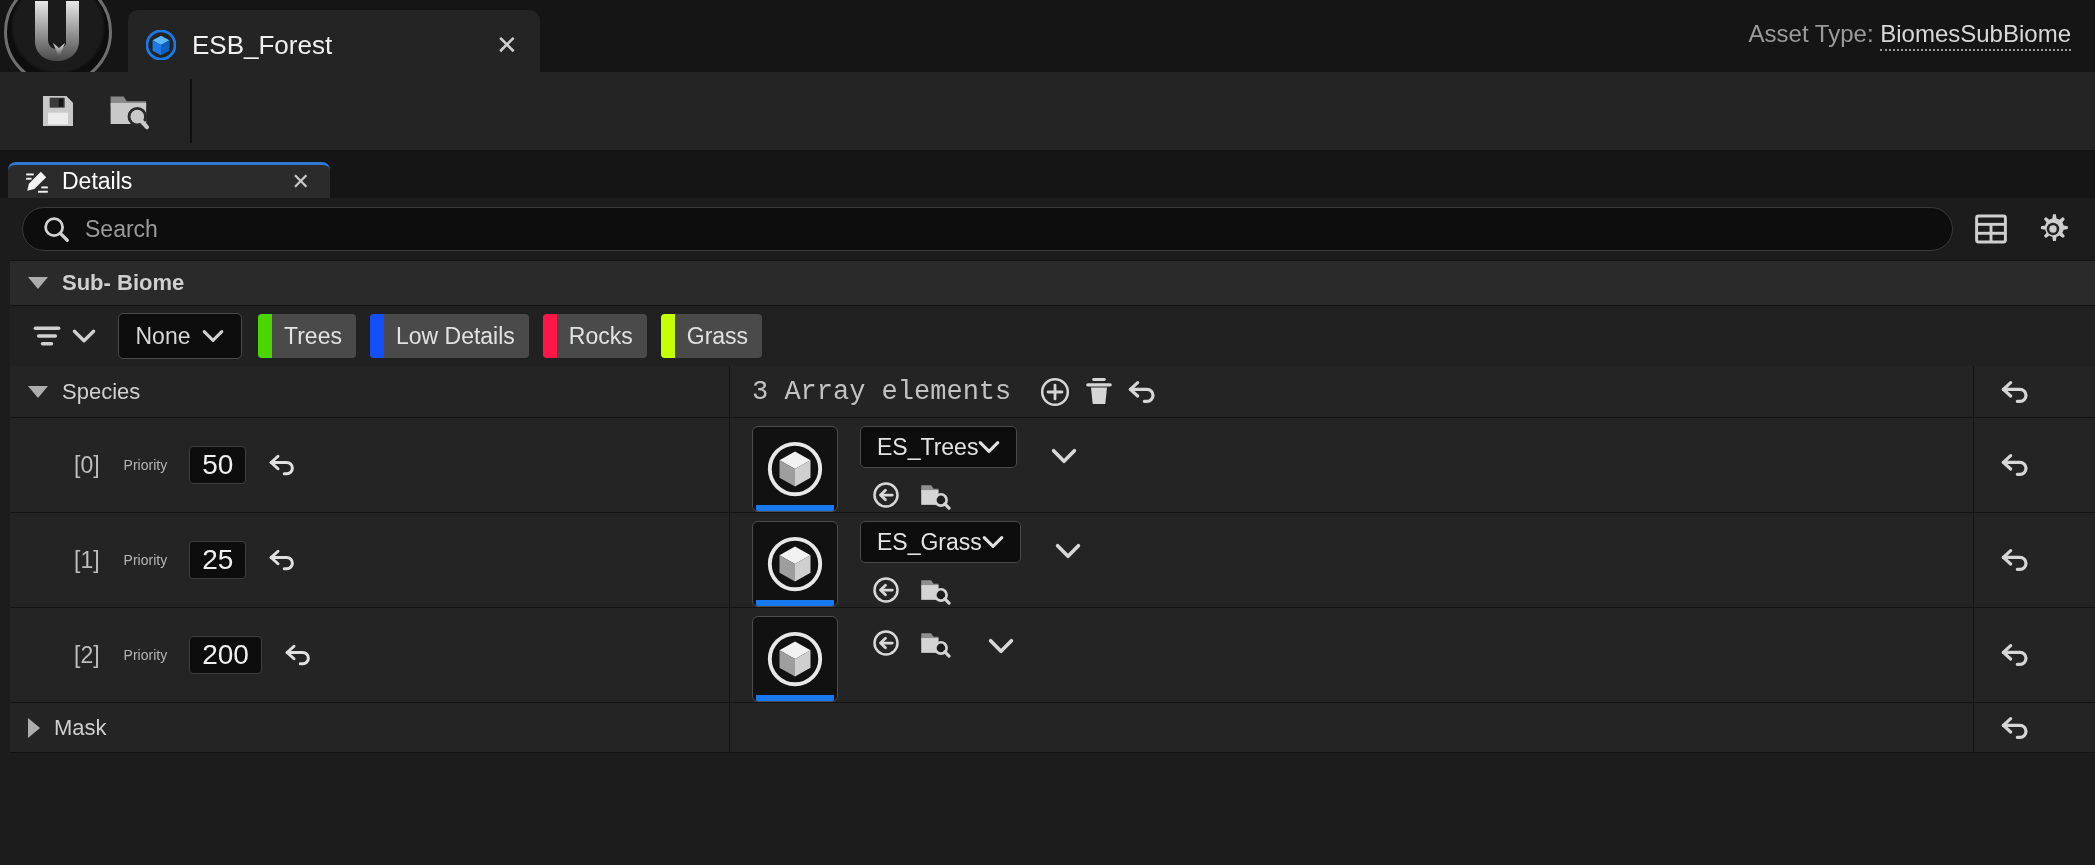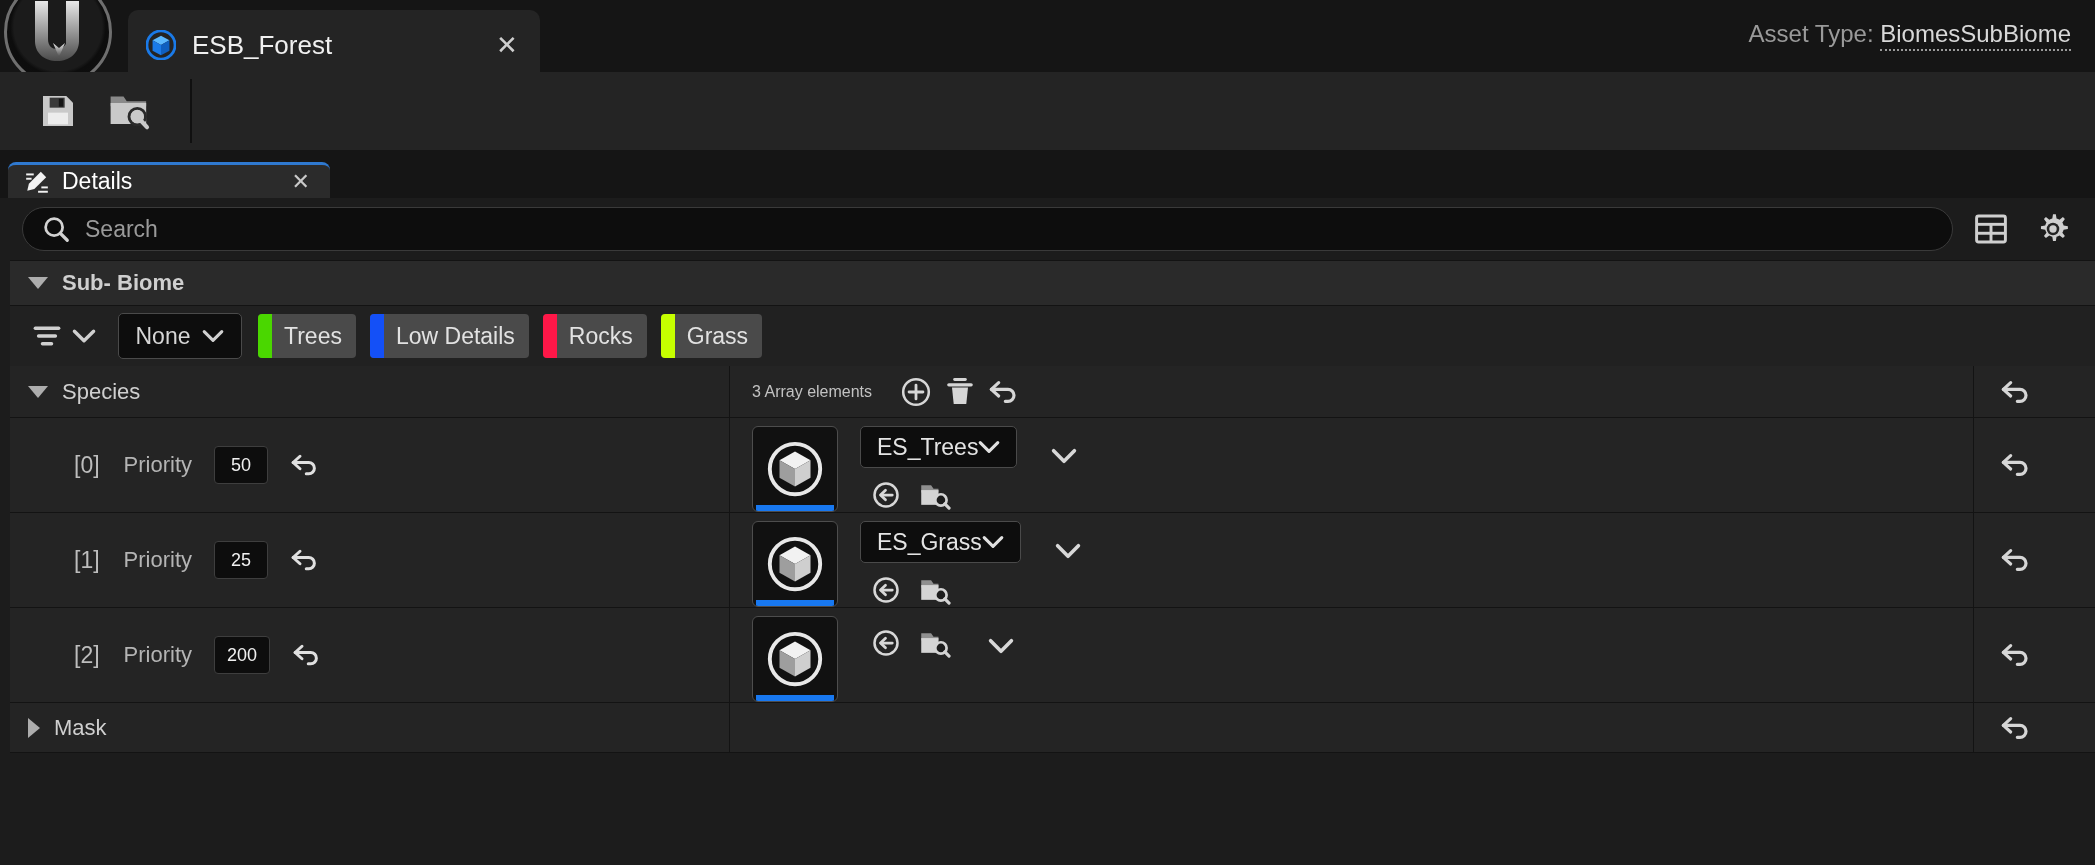--- a/index.html
+++ b/index.html
@@ -250,39 +250,39 @@
     width: 122px;
     flex: none;
     display: flex; align-items: center;
     justify-content: flex-start;
     padding-left: 26px;
     border-left: 1px solid #131313;
   }
 
   .row-species-hdr { min-height: 52px; }
   .species-label { color: #cfcfcf; font-size: 22px; }
-  .array-count { color: #c2c2c2; font-size: 16px; margin-right: 22px; }
+  .array-count { color: #c2c2c2; font-size: 27px; margin-right: 22px; font-family: Liberation Mono, monospace; }
   .arr-btn {
     width: 44px; height: 40px;
     display: flex; align-items: center; justify-content: center;
     cursor: pointer;
   }
 
   .elem-row { min-height: 86px; }
   .idx { color: #bdbdbd; font-size: 23px; margin-left: 46px; margin-right: 24px; }
-  .prop-name { color: #b4b4b4; font-size: 22px; margin-right: 22px; }
+  .prop-name { color: #b4b4b4; font-size: 14px; margin-right: 22px; }
   .num-field {
     min-width: 54px;
     height: 38px;
     background: #0d0d0d;
     border: 1px solid #3e3e3e;
     border-radius: 4px;
     display: flex; align-items: center; justify-content: center;
     color: #f0f0f0;
-    font-size: 18px;
+    font-size: 28px;
     padding: 0 12px;
     cursor: text;
   }
   .reset-inline {
     margin-left: 22px;
     cursor: pointer;
     display: flex; align-items: center;
   }
 
   .asset-cell { display: flex; align-items: flex-start; padding-top: 8px; }

